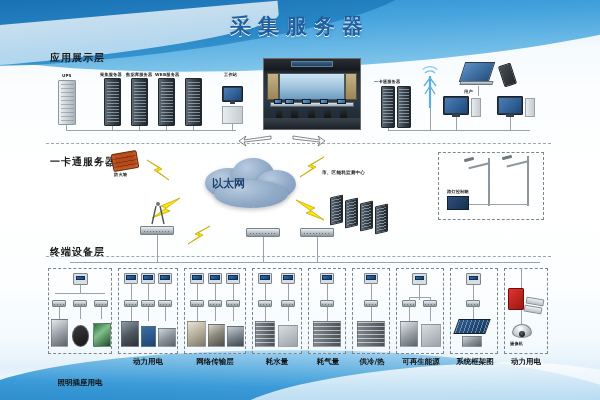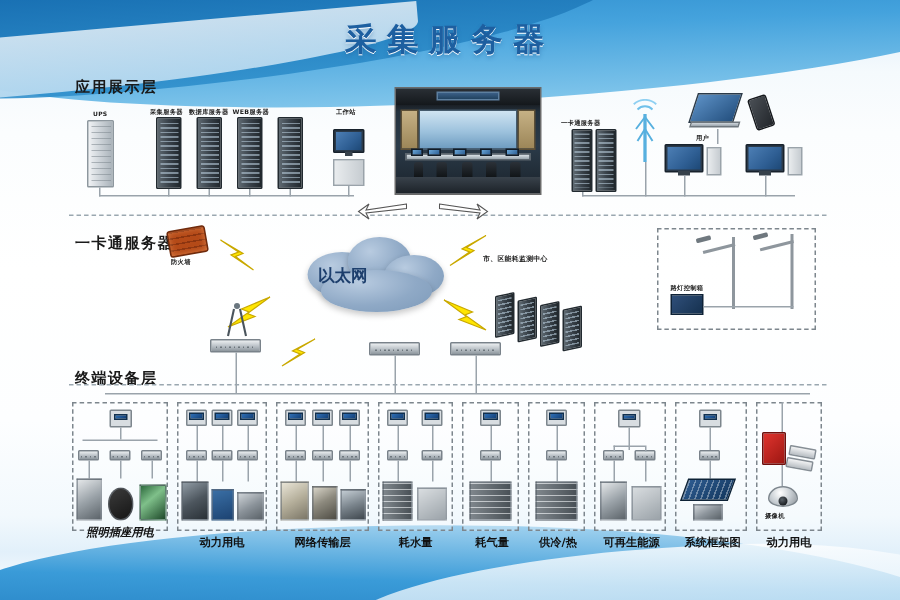--- a/index.html
+++ b/index.html
@@ -539,21 +539,21 @@
   <div class="ln lnh" style="left:55px; top:293px; width:50px;"></div>
   <div class="gw" style="left:52px; top:300px; width:14px; height:7px;"></div>
   <div class="gw" style="left:73px; top:300px; width:14px; height:7px;"></div>
   <div class="gw" style="left:94px; top:300px; width:14px; height:7px;"></div>
   <div class="ln lnv" style="left:59px; top:307px; height:12px;"></div>
   <div class="ln lnv" style="left:80px; top:307px; height:12px;"></div>
   <div class="ln lnv" style="left:101px; top:307px; height:12px;"></div>
   <div class="photo mach-e" style="left:51px; top:319px; width:17px; height:28px;"></div>
   <div class="photo mach-d" style="left:72px; top:325px; width:17px; height:22px; border-radius:50%;"></div>
   <div class="photo mach-c" style="left:93px; top:323px; width:18px; height:24px;"></div>
-  <div class="cap" style="left:45px; top:350px; width:70px;font-style:italic;">照明插座用电</div>
+  <div class="cap" style="left:45px; top:378px; width:70px;">照明插座用电</div>
 
   <div class="dbox" style="left:118px; top:268px; width:60px; height:86px;"></div>
   <div class="meter" style="left:124px; top:273px; width:14px; height:11px;">
       <div class="mscr"></div>
     </div>
   <div class="meter" style="left:141px; top:273px; width:14px; height:11px;">
       <div class="mscr"></div>
     </div>
   <div class="meter" style="left:158px; top:273px; width:14px; height:11px;">
       <div class="mscr"></div>

